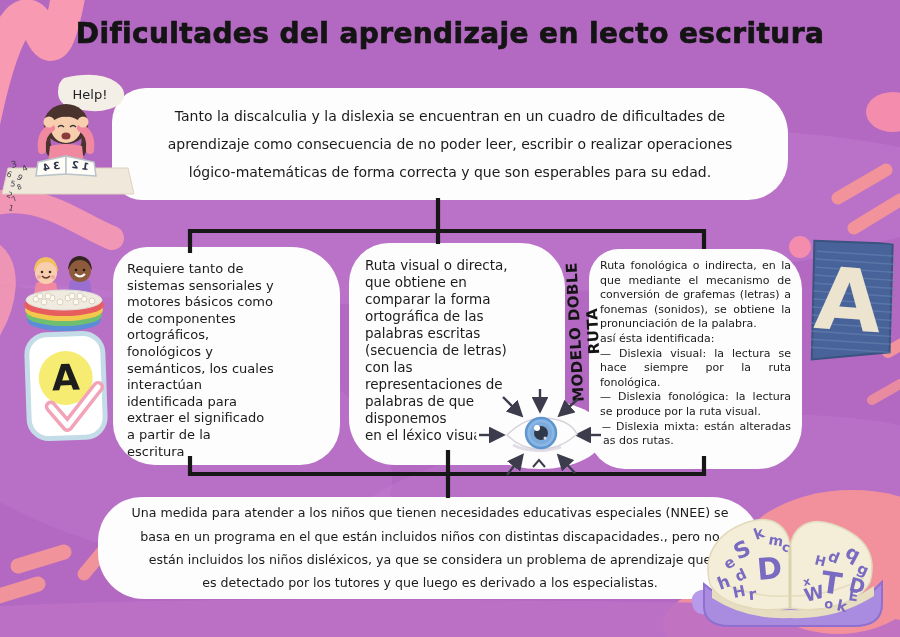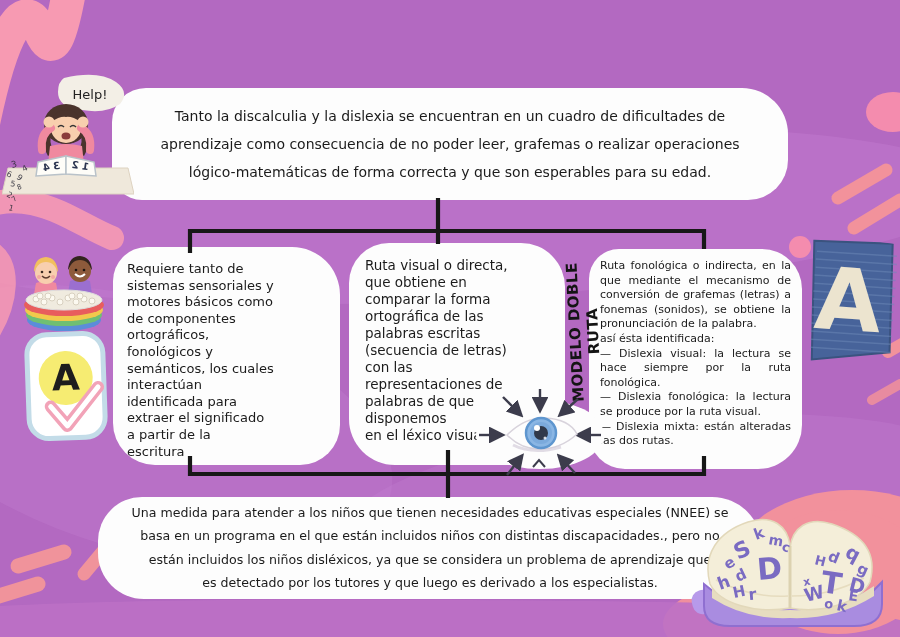--- a/index.html
+++ b/index.html
@@ -20,21 +20,21 @@
   #intro-box{left:112px;top:88px;width:676px;height:112px;border-radius:34px 46px 40px 30px;
     display:flex;align-items:center;justify-content:center;padding:6px 14px;}
   #intro-box .boxtext{text-align:center;font-size:14px;line-height:2.0;}
   #left-box{left:113px;top:247px;width:227px;height:218px;border-radius:34px 48px 40px 42px;padding:14px 14px;}
   #left-box .boxtext{font-size:13px;line-height:16.6px;}
   #middle-box{left:349px;top:243px;width:216px;height:222px;border-radius:40px 44px 34px 46px;padding:14px 16px;}
   #middle-box .boxtext{font-size:13.5px;line-height:17px;}
   #right-box{left:589px;top:240px;width:213px;height:220px;border-radius:30px 40px 44px 36px;padding:10px 11px;margin-top:9px;}
   #right-box .boxtext{font-size:11px;line-height:14.6px;text-align:justify;}
   #footer-box{left:98px;top:497px;width:664px;height:102px;border-radius:44px 50px 40px 46px;
-    display:flex;align-items:flex-start;justify-content:center;padding:4px 6px;}
+    display:flex;align-items:center;justify-content:center;padding:4px 6px;}
   #footer-box .boxtext{text-align:center;font-size:12.6px;line-height:1.85;}
   #connectors{position:absolute;left:0;top:0;z-index:3;pointer-events:none;}
   #model-label{
     position:absolute;left:488px;top:322px;width:176px;height:20px;z-index:3;
     text-align:center;font-size:15px;font-weight:bold;letter-spacing:.5px;color:#141414;
     transform:rotate(-93deg);
   }
   .illus{position:absolute;z-index:4;}
   #eye-blob{position:absolute;left:478px;top:400px;width:124px;height:64px;background:#fdfdfd;border-radius:50%;z-index:3;}
   #denim-wrap{position:absolute;left:796px;top:238px;width:104px;height:130px;transform:rotate(8deg);z-index:4;}
@@ -62,24 +62,25 @@
     <path d="M 872 400 L 900 384" stroke="#f2929b" stroke-width="10" stroke-linecap="round" opacity=".85"></path>
     <path d="M 18 566 L 64 552" stroke="#f0939b" stroke-width="15" stroke-linecap="round"></path>
     <path d="M -8 598 L 38 584" stroke="#f0939b" stroke-width="15" stroke-linecap="round"></path>
     <path d="M 84 574 L 104 550" stroke="#f0939b" stroke-width="13" stroke-linecap="round"></path>
     <ellipse cx="852" cy="568" rx="120" ry="78" fill="#f2919c"></ellipse>
     <ellipse cx="758" cy="624" rx="95" ry="42" fill="#f2919c" opacity=".95"></ellipse>
     <path d="M 780 560 C 818 522 880 540 890 580" stroke="#ec7f95" stroke-width="14" fill="none" stroke-linecap="round"></path>
     <path d="M 0 606 C 200 596 500 600 660 602 C 780 604 870 612 900 620 L 900 637 L 0 637 Z" fill="#bb70c5" opacity=".9"></path>
   </svg>
 
+  <div id="title">Dificultades del aprendizaje en lecto escritura</div>
 
   <div id="intro-box" class="whitebox">
     <div class="boxtext">Tanto la discalculia y la dislexia se encuentran en un cuadro de dificultades de
-aprendizaje como consecuencia de no poder leer, grafemas o realizar operaciones
+aprendizaje como consecuencia de no poder leer, escribir o realizar operaciones
 lógico-matemáticas de forma correcta y que son esperables para su edad.</div>
   </div>
 
   <div id="left-box" class="whitebox">
     <div class="boxtext">Requiere tanto de
 sistemas sensoriales y
 motores básicos como
 de componentes
 ortográficos,
 fonológicos y

